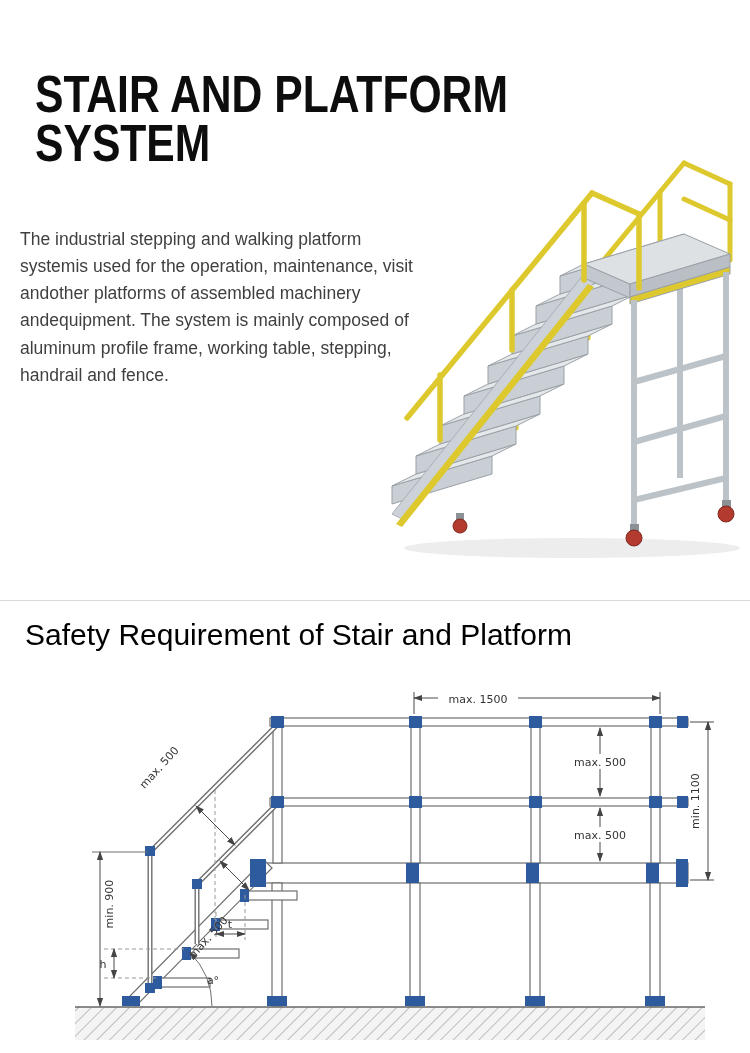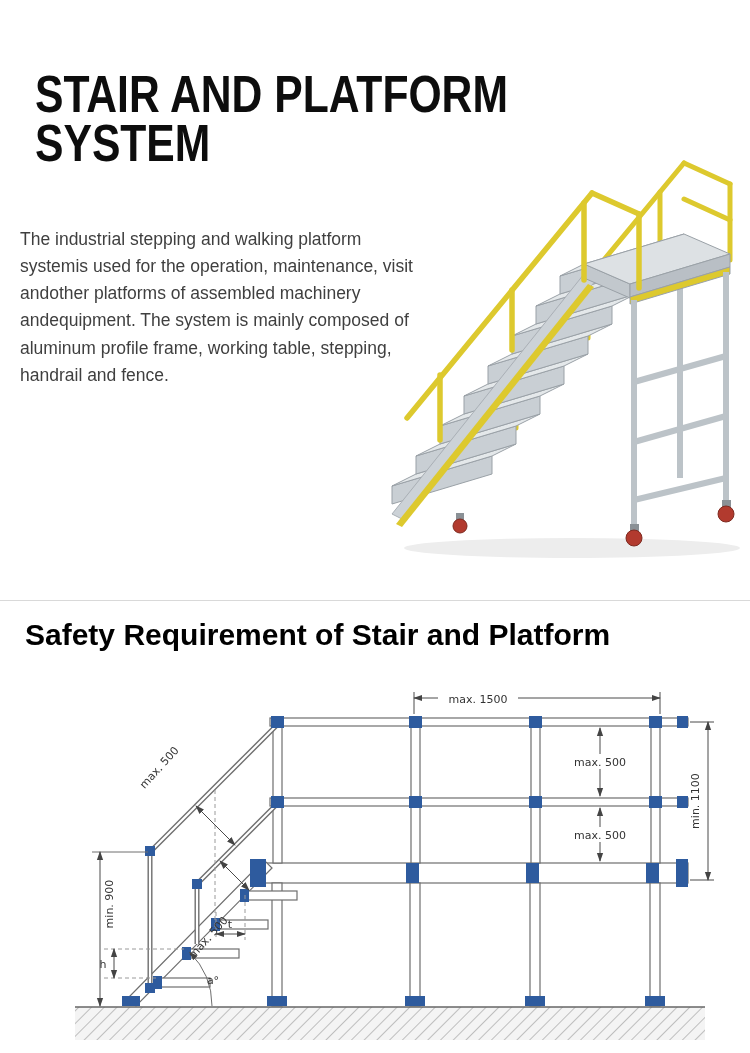--- a/index.html
+++ b/index.html
@@ -21,21 +21,21 @@
     position: absolute; left: 20px; top: 226px; width: 410px;
     font-size: 17.5px; line-height: 1.55; color: #3f3f3f;
   }
   .hero-art { position: absolute; right: 0; top: 86px; width: 380px; height: 480px; }
   .divider {
     position: absolute; left: 0; top: 600px; width: 750px; height: 0;
     border-top: 1px solid #d9d9d9;
   }
   .safety-heading {
     position: absolute; left: 25px; top: 618px;
-    font-size: 30px; font-weight: 700; color: #000;
+    font-size: 30px; font-weight: 400; color: #000;
   }
   .diagram { position: absolute; left: 0; top: 678px; width: 750px; height: 375px; }
   
   .ln   { stroke: #6e6e6e; stroke-width: 1.2; fill: #fff; }
   .thin { stroke: #6e6e6e; stroke-width: 1; fill: none; }
   .dash { stroke: #9a9a9a; stroke-width: 1; fill: none; stroke-dasharray: 4 3; }
   .dim  { stroke: #4a4a4a; stroke-width: 1; fill: none; }
   .lbl  { font: 11px "DejaVu Sans", sans-serif; fill: #333; }
   .lblbg { fill: #ffffff; }
   .railbase { stroke: #6e6e6e; stroke-width: 5; fill: none; }

